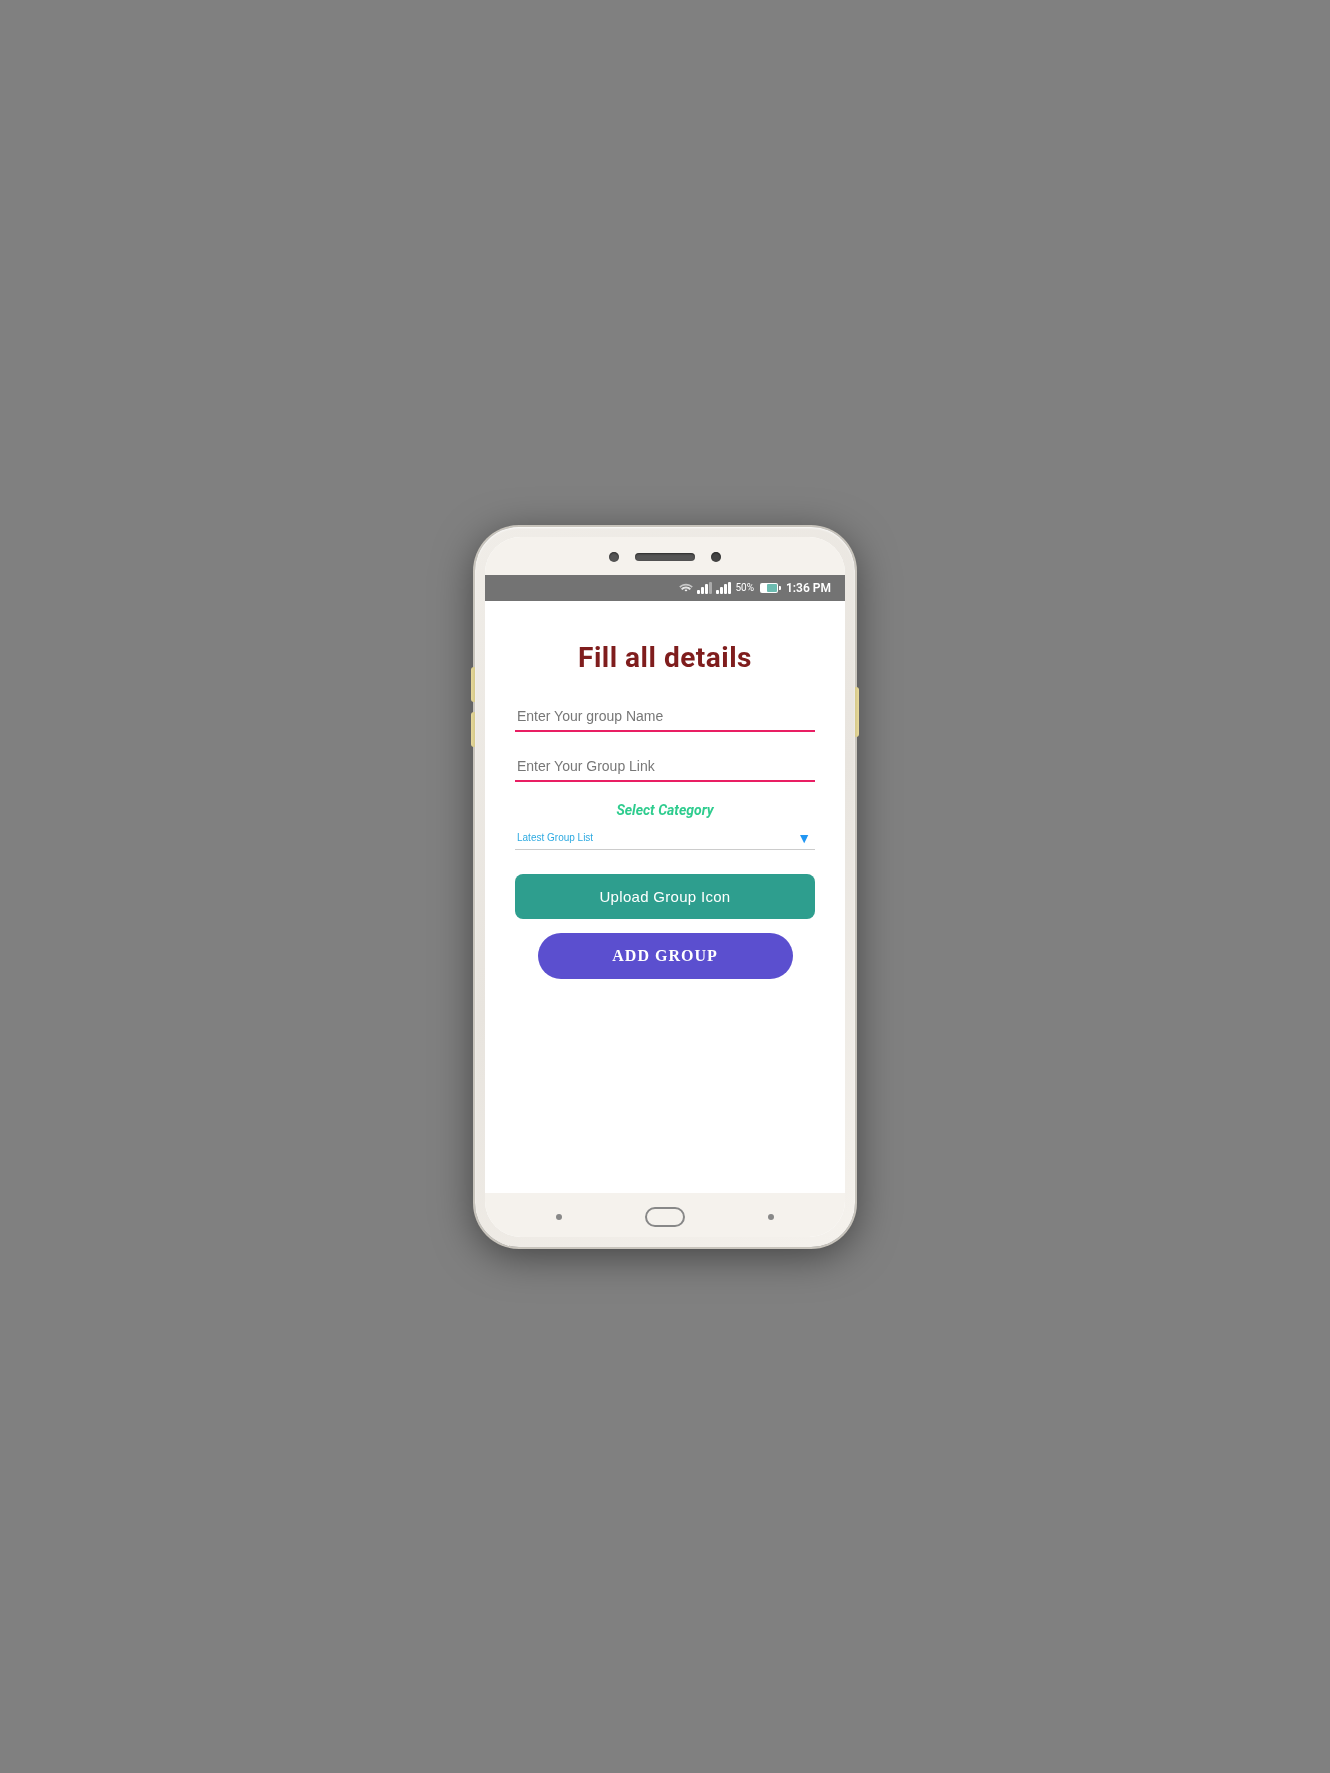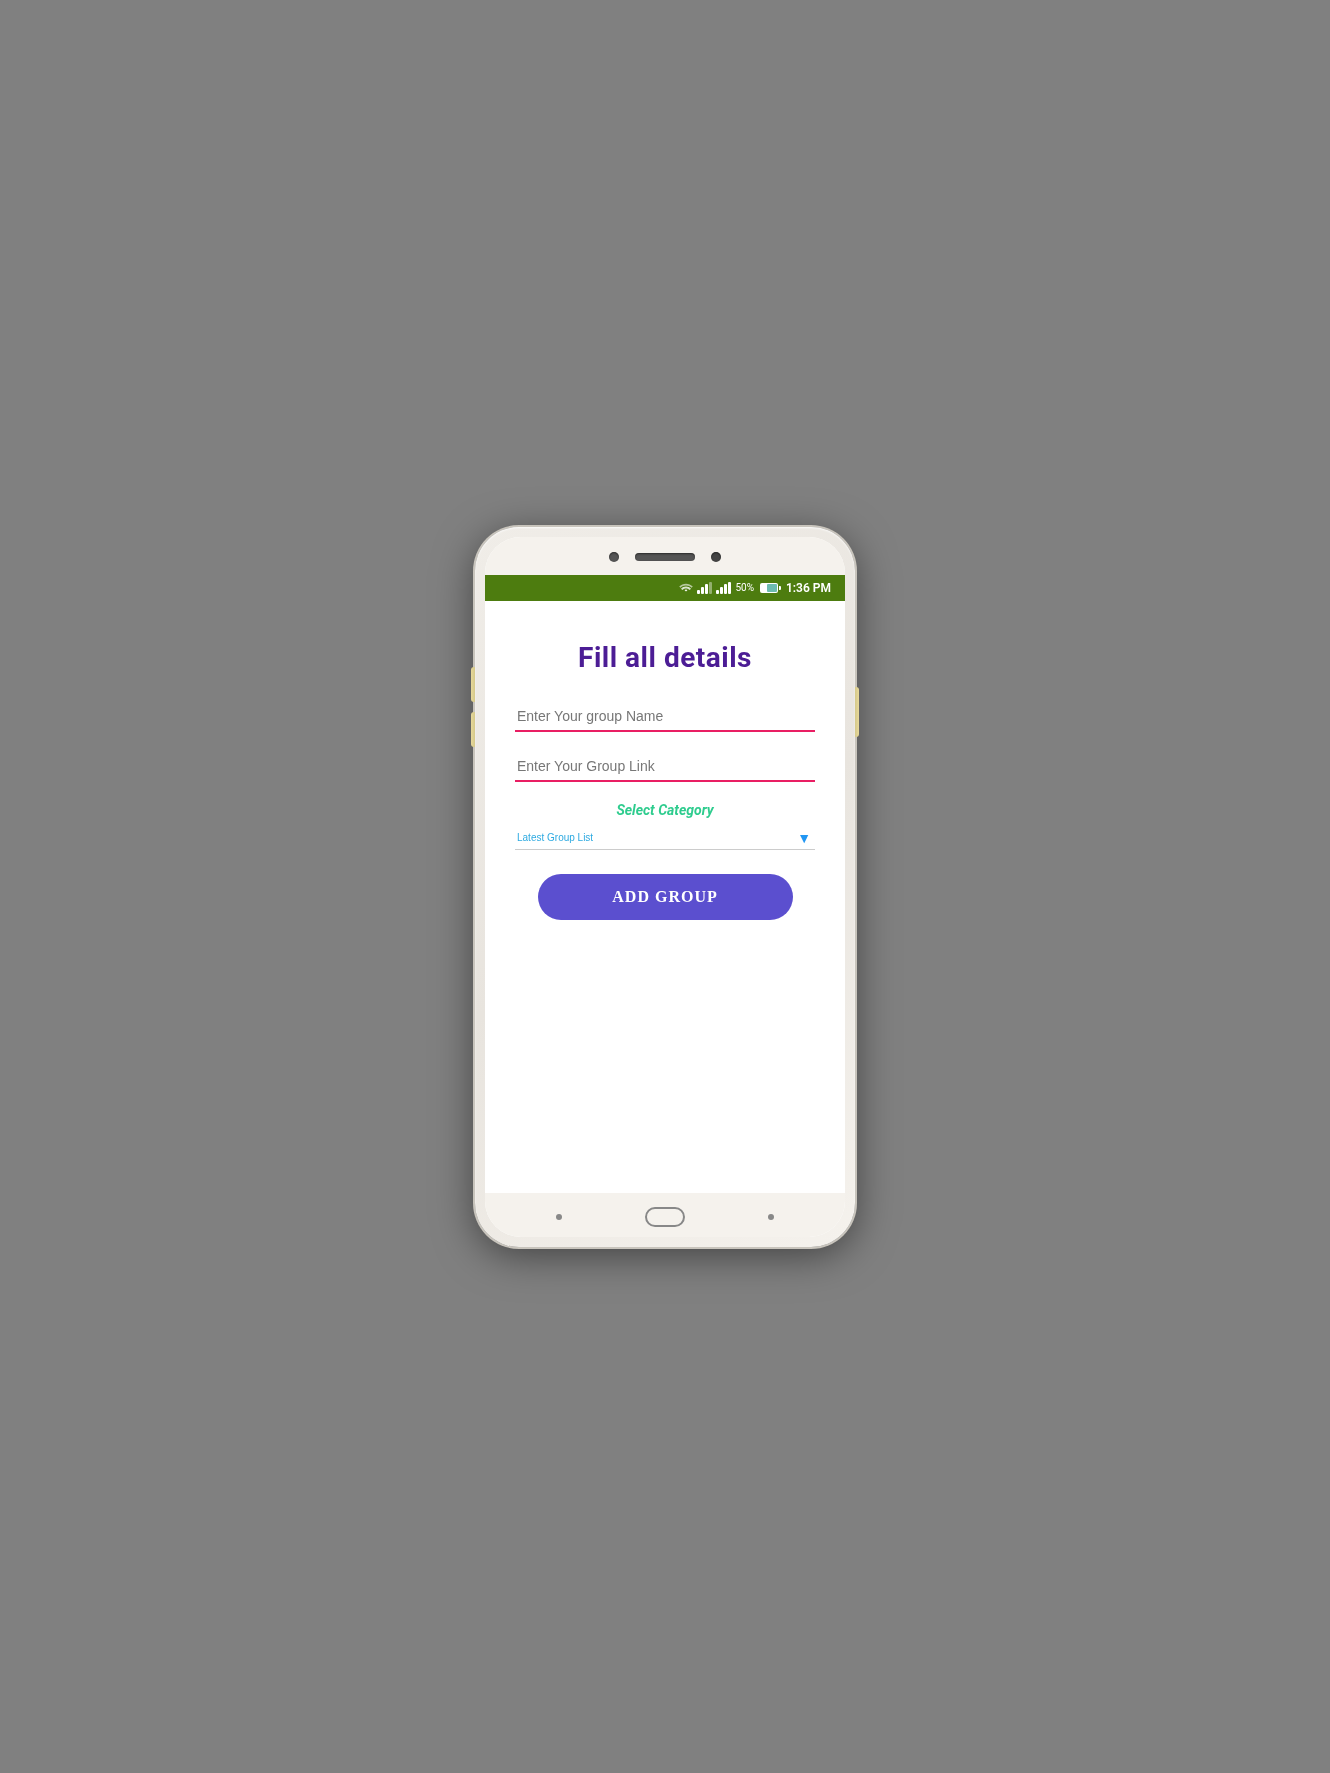--- a/index.html
+++ b/index.html
@@ -97,21 +97,21 @@
     .camera-right {
       width: 10px;
       height: 10px;
       background: #444;
       border-radius: 50%;
       box-shadow: inset 0 1px 2px rgba(0,0,0,0.5);
     }
 
     
     .status-bar {
-      background: #4d7c0f;
+      background: #737373;
       display: flex;
       justify-content: flex-end;
       align-items: center;
       padding: 4px 14px;
       height: 26px;
       gap: 4px;
     }
 
     .status-icons {
       display: flex;
@@ -208,21 +208,21 @@
     .form-container {
       padding: 40px 30px 30px;
       display: flex;
       flex-direction: column;
       align-items: center;
     }
 
     .fill-title {
       font-size: 28px;
       font-weight: 700;
-      color: #4c1d95;
+      color: #7f1d1d;
       margin-bottom: 28px;
       text-align: center;
       letter-spacing: 0.5px;
     }
 
     .input-field {
       width: 100%;
       border: none;
       border-bottom: 2px solid #e91e63;
       outline: none;
@@ -395,20 +395,21 @@
             <option>Latest Group List</option>
             <option>Entertainment</option>
             <option>Education</option>
             <option>Business</option>
             <option>Sports</option>
             <option>Technology</option>
           </select>
           <span class="dropdown-arrow">▼</span>
         </div>
 
+        <button class="upload-btn">Upload Group Icon</button>
 
         <button class="add-group-btn">ADD GROUP</button>
 
       </div>
     </div>
 
     <div class="bottom-nav">
       <div class="nav-dot"></div>
       <div class="nav-home-btn"></div>
       <div class="nav-dot"></div>

